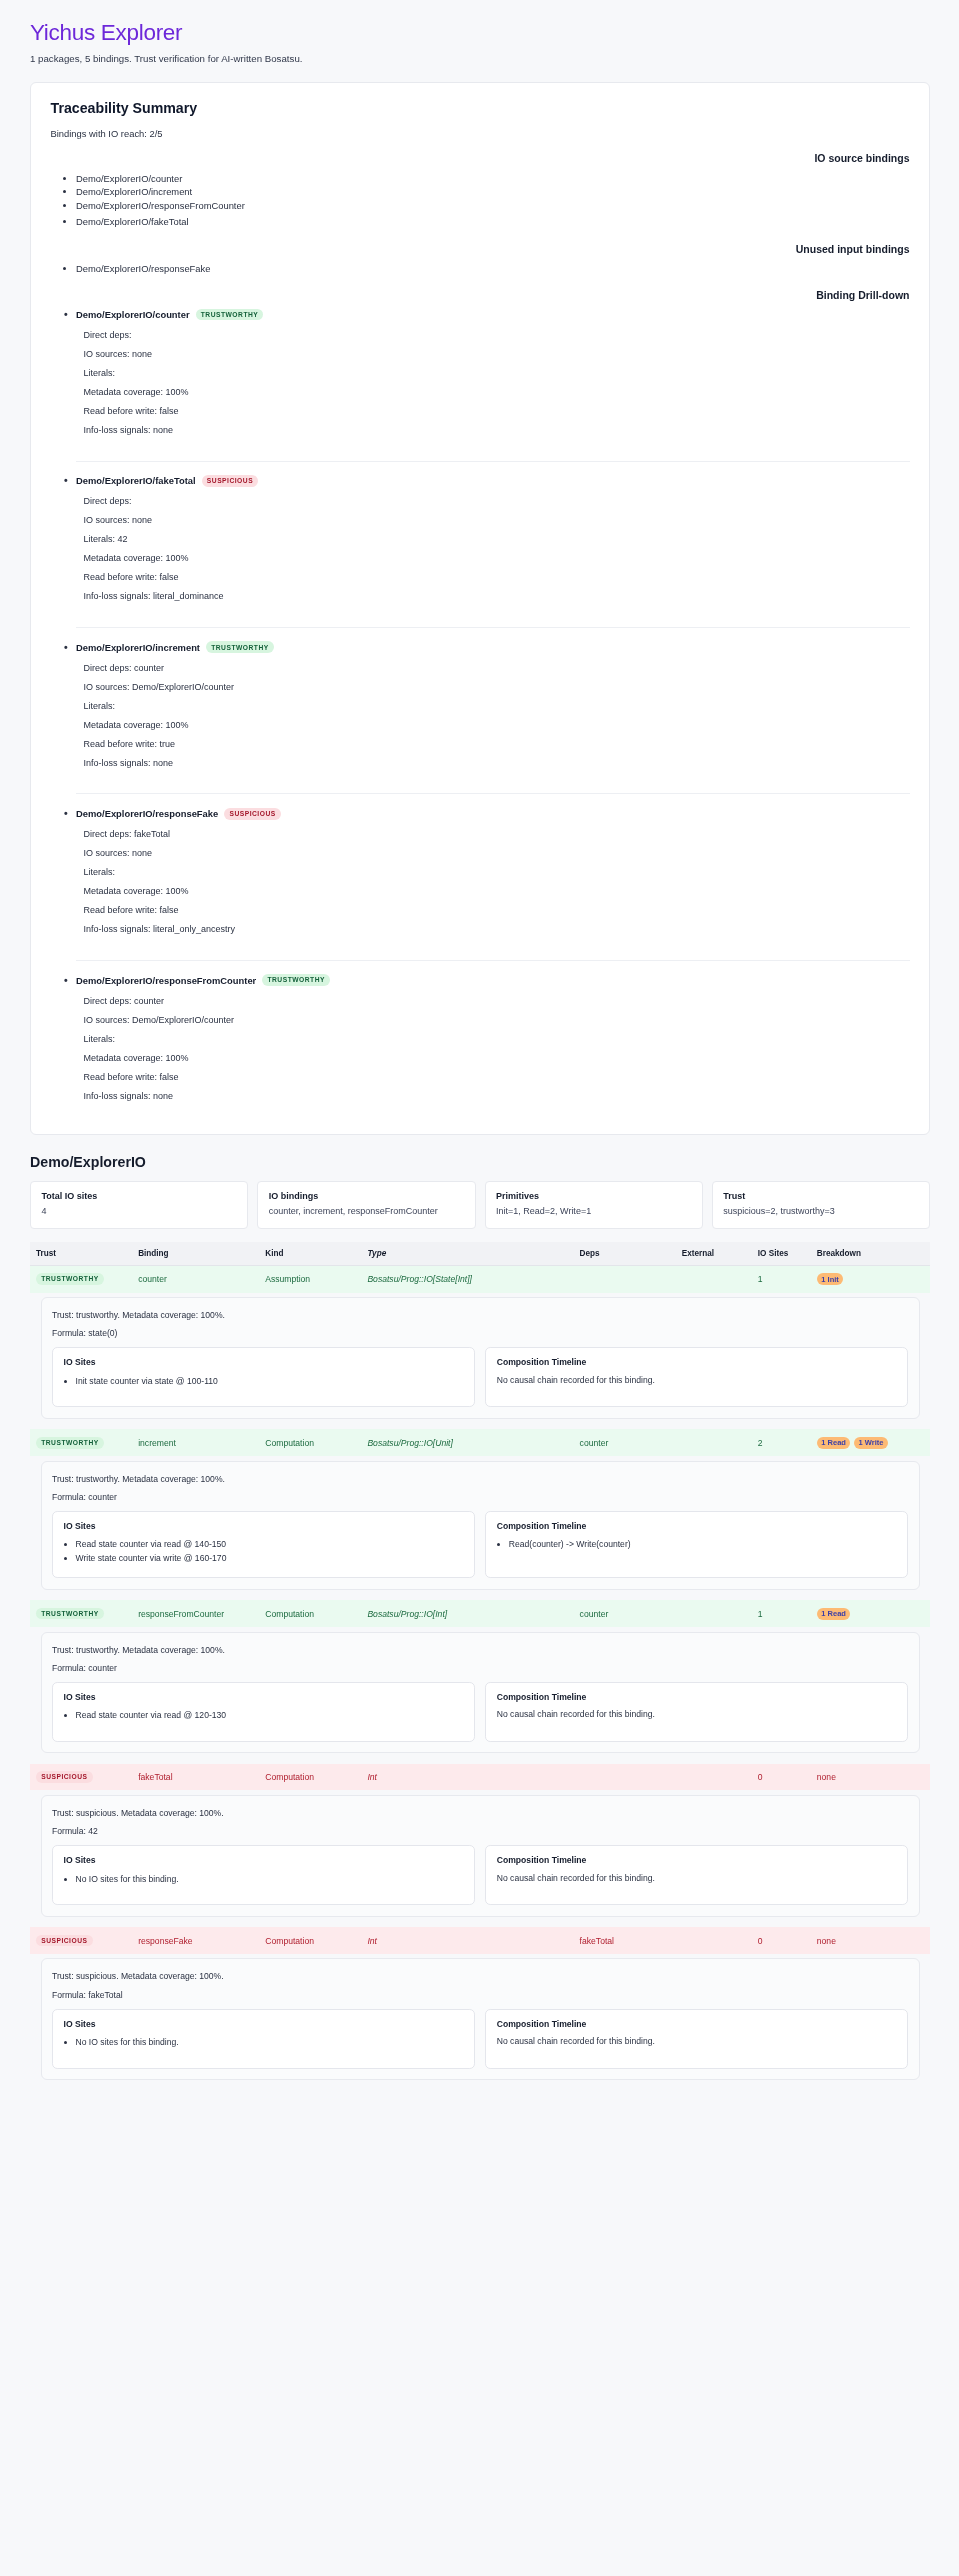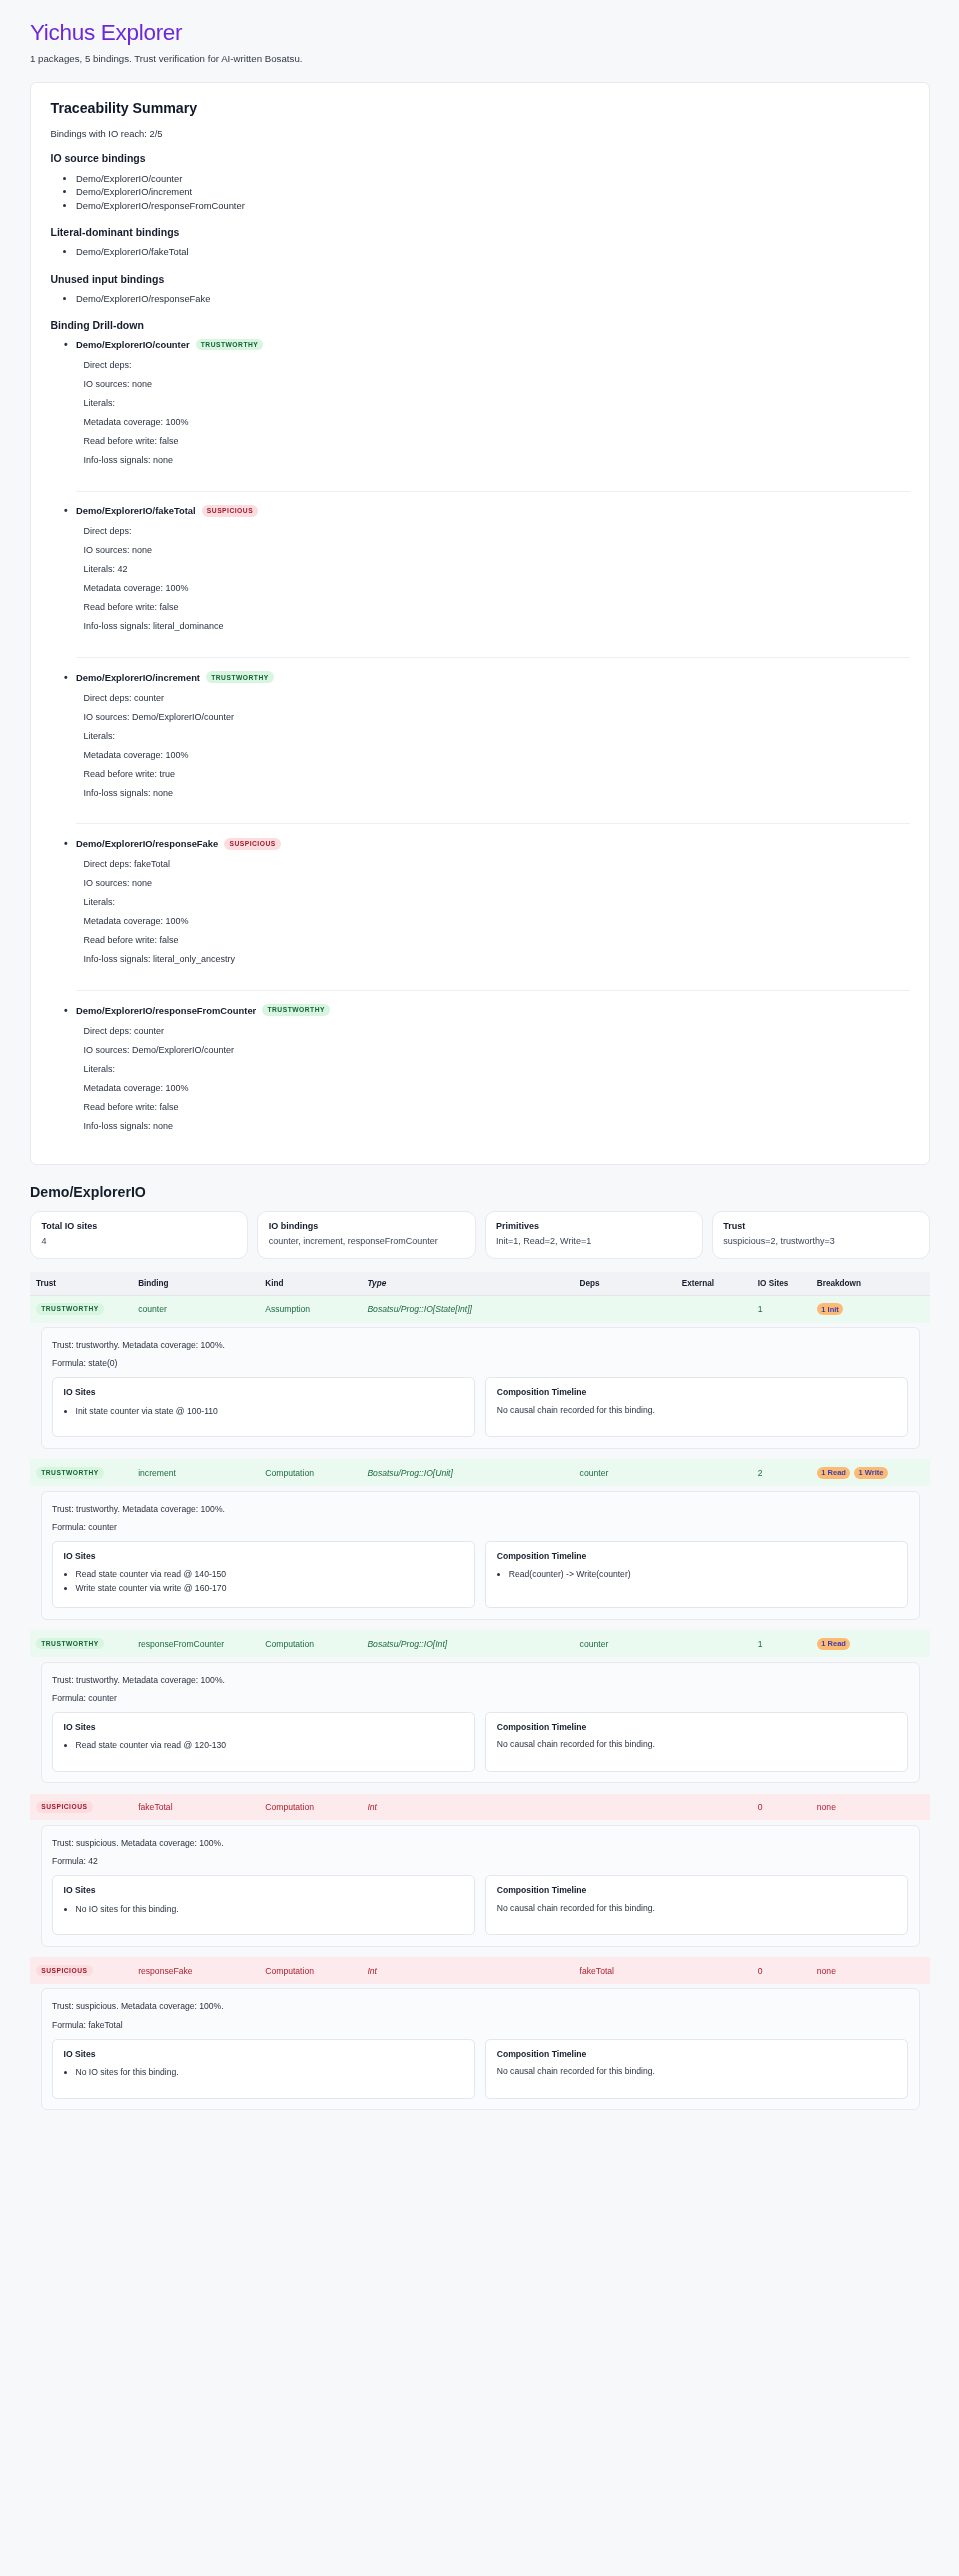--- a/index.html
+++ b/index.html
@@ -45,20 +45,21 @@
   .summary-line {
     font-size: 9.4px;
     color: #2a3142;
     margin: 0 0 13.5px 0;
   }
   .sub-head {
     font-size: 10.5px;
     font-weight: bold;
     color: #151c2c;
     margin: 13.5px 0 7.5px 0;
+    text-align: right;
   }
   ul.plain {
     margin: 0 0 3px 0;
     padding-left: 25.5px;
     list-style: disc;
   }
   ul.plain li {
     font-size: 9.4px;
     color: #2a3142;
     line-height: 1.45;
@@ -115,21 +116,21 @@
   }
   .stat-row {
     display: flex;
     gap: 9px;
     margin-bottom: 13.5px;
   }
   .stat-card {
     flex: 1 1 0;
     background: #fff;
     border: 0.7px solid #e7e9ee;
-    border-radius: 10px;
+    border-radius: 4px;
     padding: 9.7px 10.5px 10.5px 10.5px;
     min-height: 46px;
   }
   .stat-label {
     font-size: 9px;
     font-weight: bold;
     color: #151c2c;
     margin-bottom: 3.7px;
   }
   .stat-value {
@@ -236,21 +237,20 @@
     <h2 class="summary-title">Traceability Summary</h2>
     <p class="summary-line">Bindings with IO reach: 2/5</p>
 
     <div id="summary-groups">
         <h3 class="sub-head">IO source bindings</h3>
         <ul class="plain">
           <li>Demo/ExplorerIO/counter</li>
           <li>Demo/ExplorerIO/increment</li>
           <li>Demo/ExplorerIO/responseFromCounter</li>
         </ul>
-        <h3 class="sub-head">Literal-dominant bindings</h3>
         <ul class="plain">
           <li>Demo/ExplorerIO/fakeTotal</li>
         </ul>
         <h3 class="sub-head">Unused input bindings</h3>
         <ul class="plain">
           <li>Demo/ExplorerIO/responseFake</li>
         </ul>
       </div>
 
     <h3 class="sub-head">Binding Drill-down</h3>

